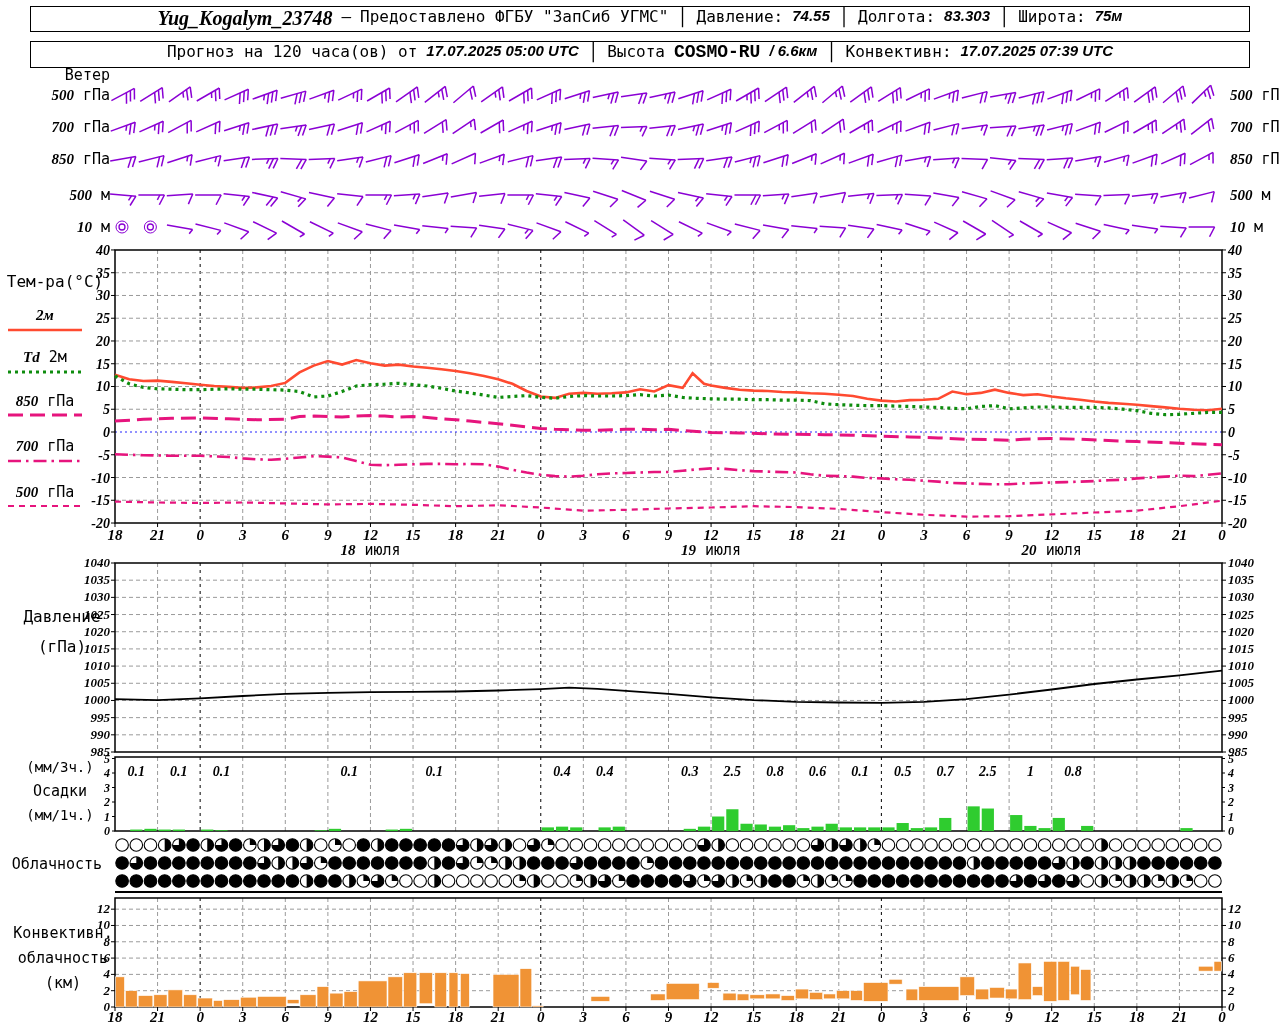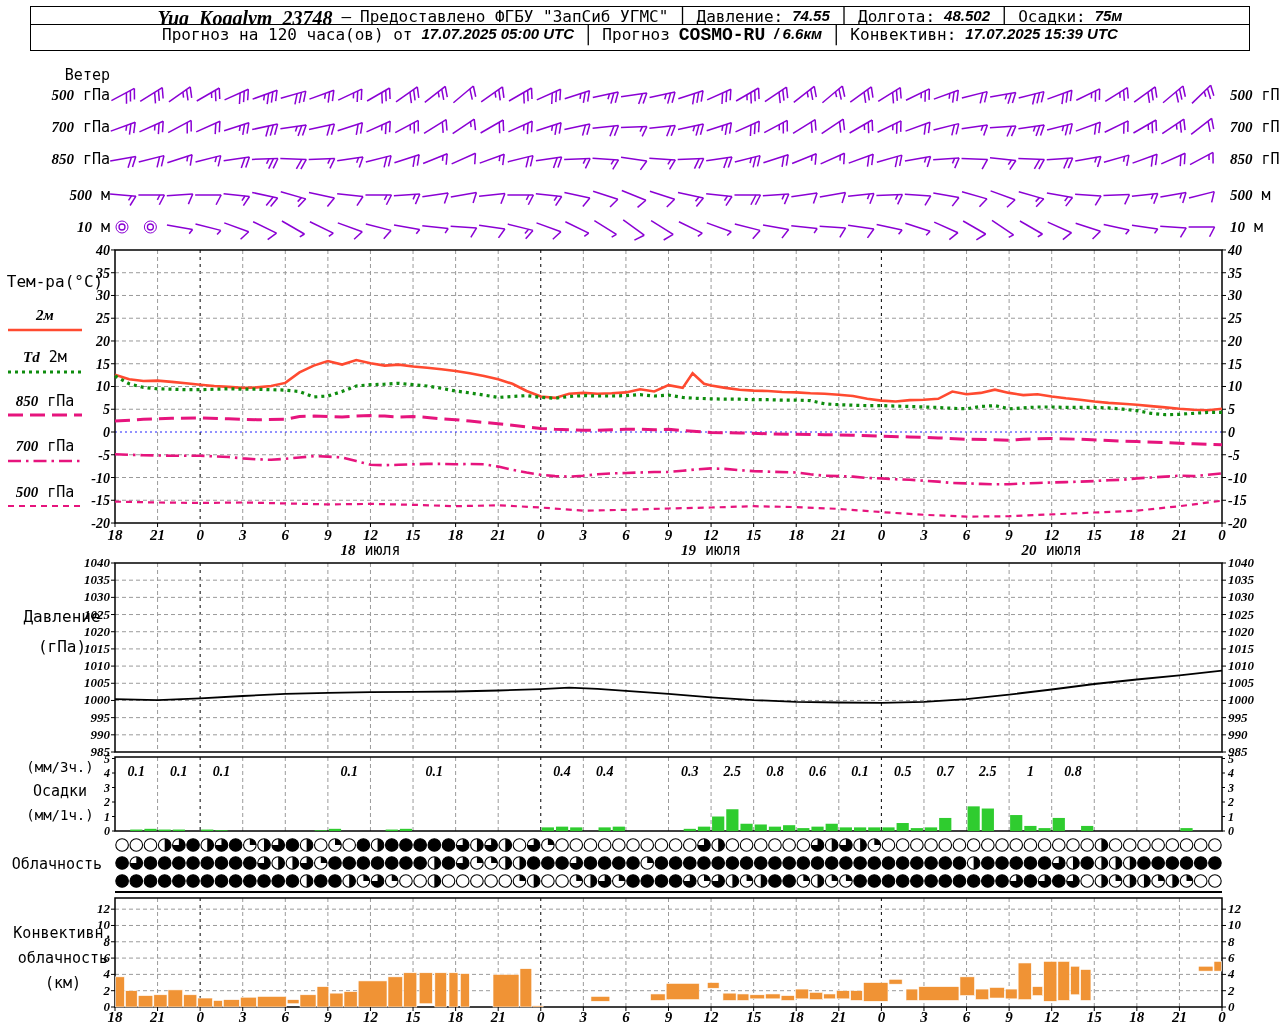--- a/index.html
+++ b/index.html
@@ -1,57 +1,57 @@
 <!DOCTYPE html>
 <html><head>
 <meta charset="utf-8">
 <style>
   html,body{margin:0;padding:0;background:#fff;}
   .frame{position:relative;width:1280px;height:1024px;background:#fff;overflow:hidden;
          font-family:"DejaVu Sans Mono", monospace;}
   .hdr-row{position:absolute;left:30px;width:1220px;box-sizing:border-box;border:1px solid #000;
            display:flex;align-items:flex-start;justify-content:center;gap:9px;background:#fff;white-space:nowrap;}
   .hdr-row1{top:6px;height:26px;font-size:16px;}
-  .hdr-row2{top:24px;height:27px;font-size:16px;}
+  .hdr-row2{top:41px;height:27px;font-size:16px;}
   .st{font-family:"Liberation Serif", serif;font-style:italic;font-weight:bold;font-size:20px;}
   .num{font-family:Liberation Sans, sans-serif;font-style:italic;font-weight:bold;font-size:15px;}
   .mod{font-family:Liberation Mono, monospace;font-weight:bold;font-size:18px;}
   .sep{font-size:17px;}
   svg{position:absolute;left:0;top:0;}
 </style>
 </head>
 <body>
 
 <div class="frame">
 
   <div class="hdr-row hdr-row1">
     <span class="st">Yug_Kogalym_23748</span>
     <span>—</span>
     <span>Предоставлено ФГБУ "ЗапСиб УГМС"</span>
     <span class="sep">│</span>
     <span>Давление:</span>
     <span class="num">74.55</span>
     <span class="sep">│</span>
     <span>Долгота:</span>
-    <span class="num">48.502</span>
+    <span class="num">83.303</span>
     <span class="sep">│</span>
-    <span>Осадки:</span>
+    <span>Широта:</span>
     <span class="num">75м</span>
   </div>
 
   <div class="hdr-row hdr-row2">
     <span>Прогноз на 120 часа(ов) от</span>
     <span class="num">17.07.2025 05:00 UTC</span>
     <span class="sep">│</span>
-    <span>Прогноз</span>
+    <span>Высота</span>
     <span class="mod">COSMO-RU</span>
     <span class="num">/ 6.6км</span>
     <span class="sep">│</span>
     <span>Конвективн:</span>
-    <span class="num">17.07.2025 15:39 UTC</span>
+    <span class="num">17.07.2025 07:39 UTC</span>
   </div>
 
   <svg id="meteogram" width="1280" height="1024" viewBox="0 0 1280 1024">
       <g>
         <text x="110" y="80" text-anchor="end" fill="#000" font-size="15"><tspan font-family="&quot;DejaVu Sans Mono&quot;, monospace">Ветер</tspan></text>
         <text x="110" y="100" text-anchor="end" fill="#000" font-size="15"><tspan font-family="&quot;Liberation Serif&quot;, serif" font-style="italic" font-weight="bold">500</tspan><tspan font-family="&quot;DejaVu Sans Mono&quot;, monospace"> гПа</tspan></text>
         <text x="1230" y="100" text-anchor="start" fill="#000" font-size="15"><tspan font-family="&quot;Liberation Serif&quot;, serif" font-style="italic" font-weight="bold">500</tspan><tspan font-family="&quot;DejaVu Sans Mono&quot;, monospace"> гПа</tspan></text>
         <text x="110" y="132" text-anchor="end" fill="#000" font-size="15"><tspan font-family="&quot;Liberation Serif&quot;, serif" font-style="italic" font-weight="bold">700</tspan><tspan font-family="&quot;DejaVu Sans Mono&quot;, monospace"> гПа</tspan></text>
         <text x="1230" y="132" text-anchor="start" fill="#000" font-size="15"><tspan font-family="&quot;Liberation Serif&quot;, serif" font-style="italic" font-weight="bold">700</tspan><tspan font-family="&quot;DejaVu Sans Mono&quot;, monospace"> гПа</tspan></text>
         <text x="110" y="164" text-anchor="end" fill="#000" font-size="15"><tspan font-family="&quot;Liberation Serif&quot;, serif" font-style="italic" font-weight="bold">850</tspan><tspan font-family="&quot;DejaVu Sans Mono&quot;, monospace"> гПа</tspan></text>

